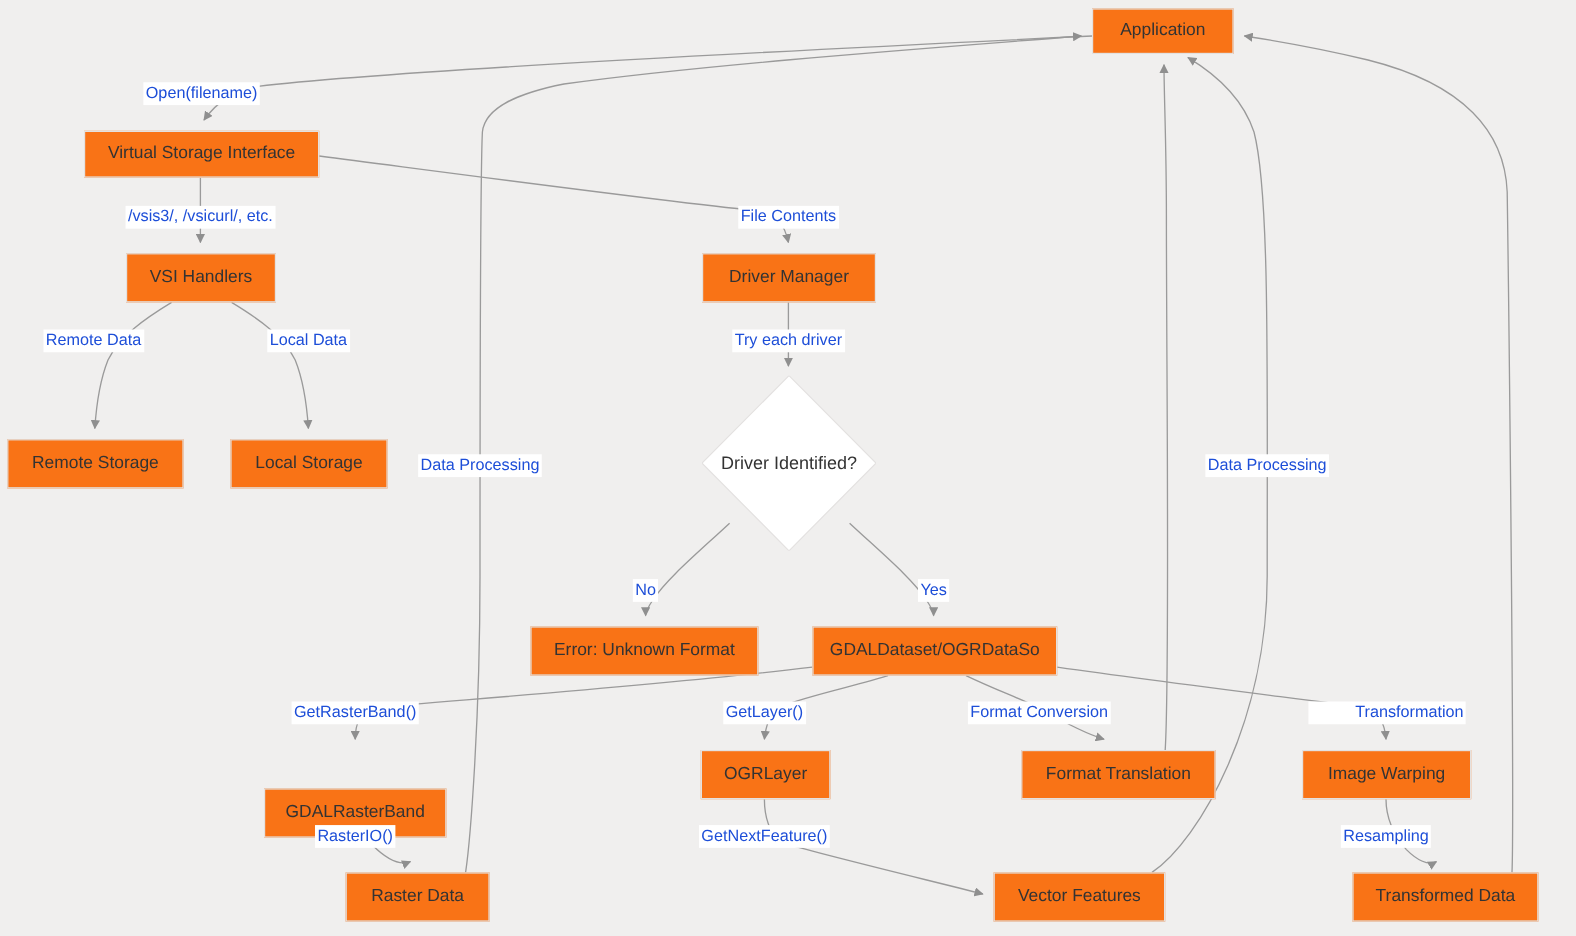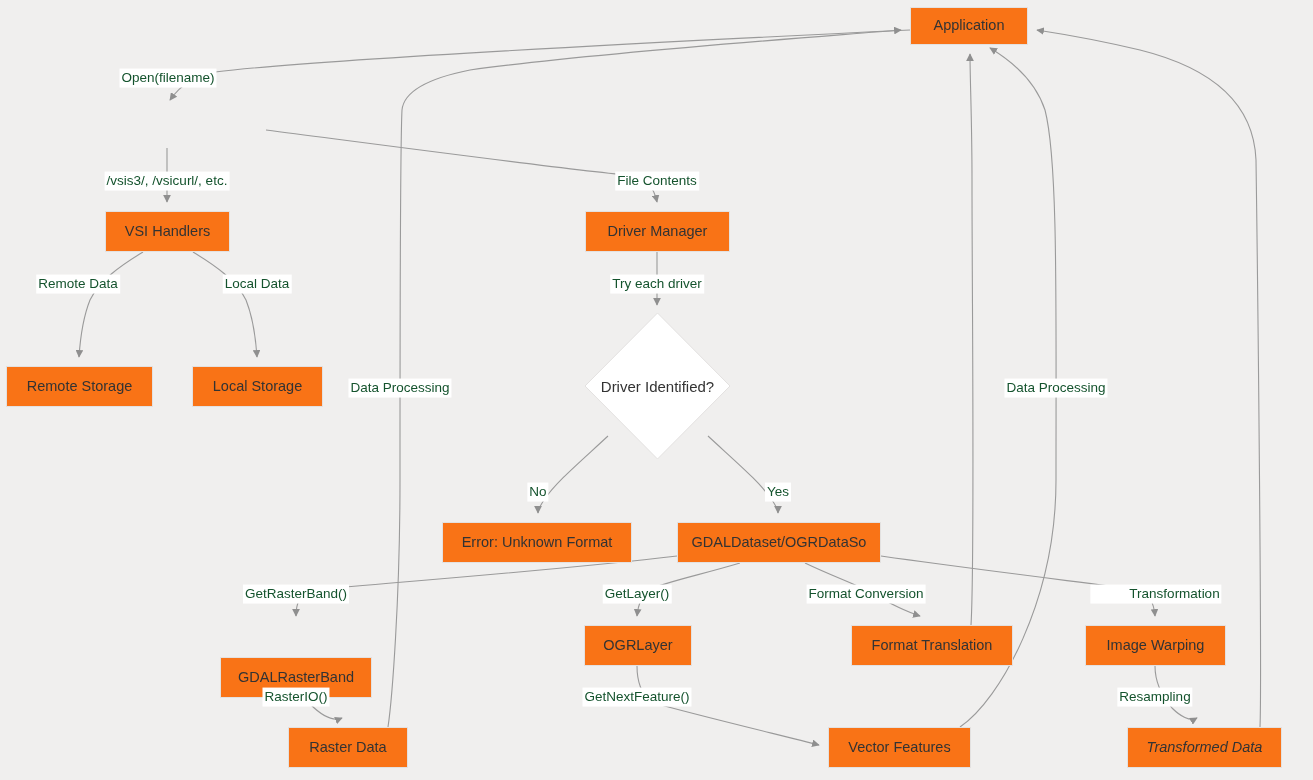--- a/index.html
+++ b/index.html
@@ -54,21 +54,21 @@
   .diamond-text {
     position: relative;
     z-index: 1;
     color: #333333;
     font-size: 15px;
     white-space: nowrap;
   }
   .edge-label {
     position: absolute;
     background: #ffffff;
-    color: #14532d;
+    color: #1d4ed8;
     font-size: 13.5px;
     line-height: 1.25;
     padding: 1px 2px;
     white-space: nowrap;
     transform: translate(-50%, -50%);
     z-index: 4;
   }
 </style>
 </head>
 <body>
@@ -120,20 +120,23 @@
       <path d="M 971,625 C 975,560 972,300 972,180 C 972,120 970,80 970,54"></path>
 
       <path d="M 1260,727 C 1262,680 1258,300 1256,160 C 1254,110 1220,70 1140,50 C 1090,38 1050,32 1037,30"></path>
     </g>
   </svg>
 
   <div class="node" style="left:910px; top:7px; width:118px; height:38px;">
     <span class="node-label">Application</span>
   </div>
 
+  <div class="node" style="left:70px; top:109px; width:196px; height:39px;">
+    <span class="node-label">Virtual Storage Interface</span>
+  </div>
 
   <div class="node" style="left:105px; top:211px; width:125px; height:41px;">
     <span class="node-label">VSI Handlers</span>
   </div>
 
   <div class="node" style="left:6px; top:366px; width:147px; height:41px;">
     <span class="node-label">Remote Storage</span>
   </div>
 
   <div class="node" style="left:585px; top:211px; width:145px; height:41px;">
@@ -176,21 +179,21 @@
   </div>
 
   <div class="node" style="left:288px; top:727px; width:120px; height:41px;">
     <span class="node-label">Raster Data</span>
   </div>
 
   <div class="node" style="left:828px; top:727px; width:143px; height:41px;">
     <span class="node-label">Vector Features</span>
   </div>
 
-  <div class="node" style="left:1127px; top:727px; width:155px; height:41px;font-style:italic;">
+  <div class="node" style="left:1127px; top:727px; width:155px; height:41px;">
     <span class="node-label">Transformed Data</span>
   </div>
 
   <div class="edge-label" style="left:168px; top:78px;">Open(filename)</div>
 
   <div class="edge-label" style="left:167px; top:181px;">/vsis3/, /vsicurl/, etc.</div>
 
   <div class="edge-label" style="left:657px; top:181px;">File Contents</div>
 
   <div class="edge-label" style="left:78px; top:284px;">Remote Data</div>

